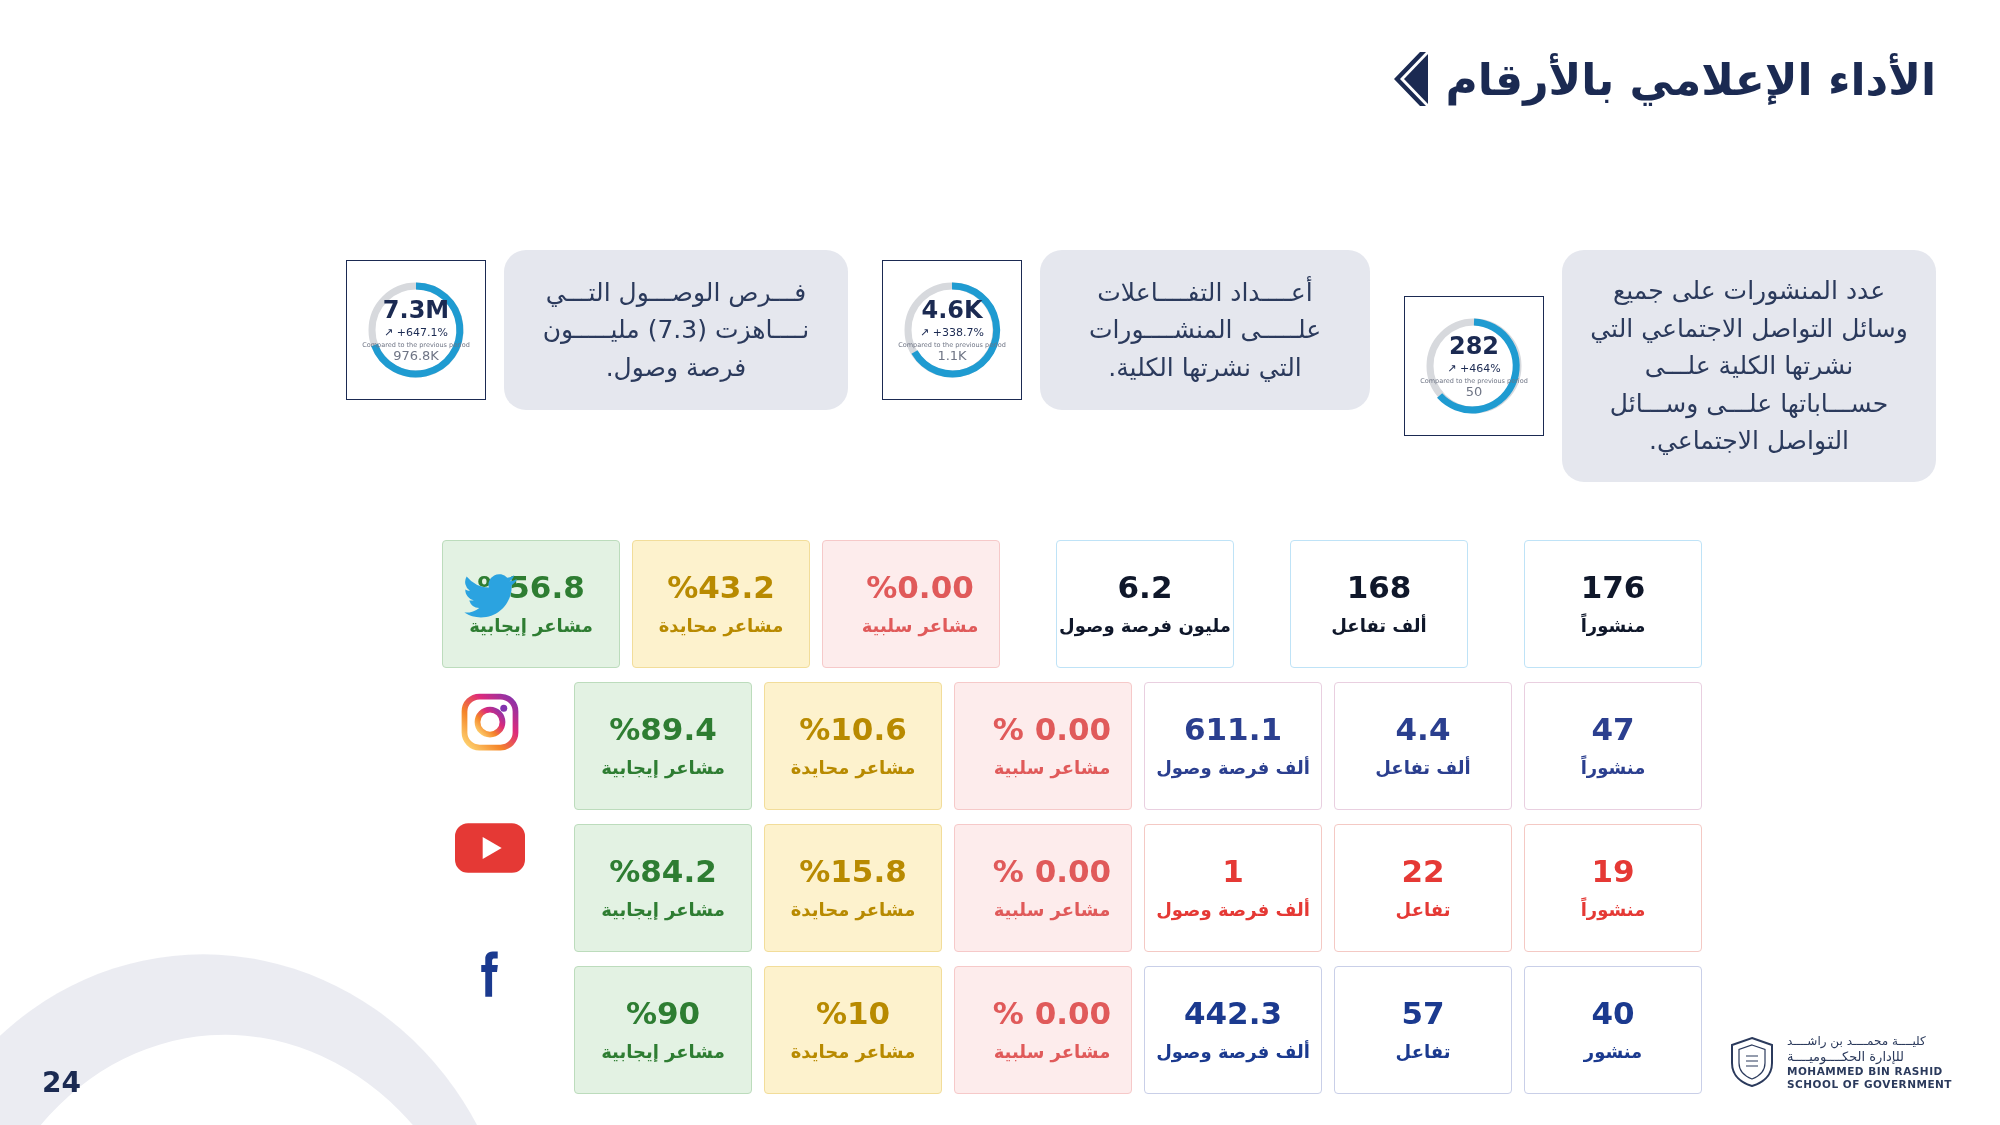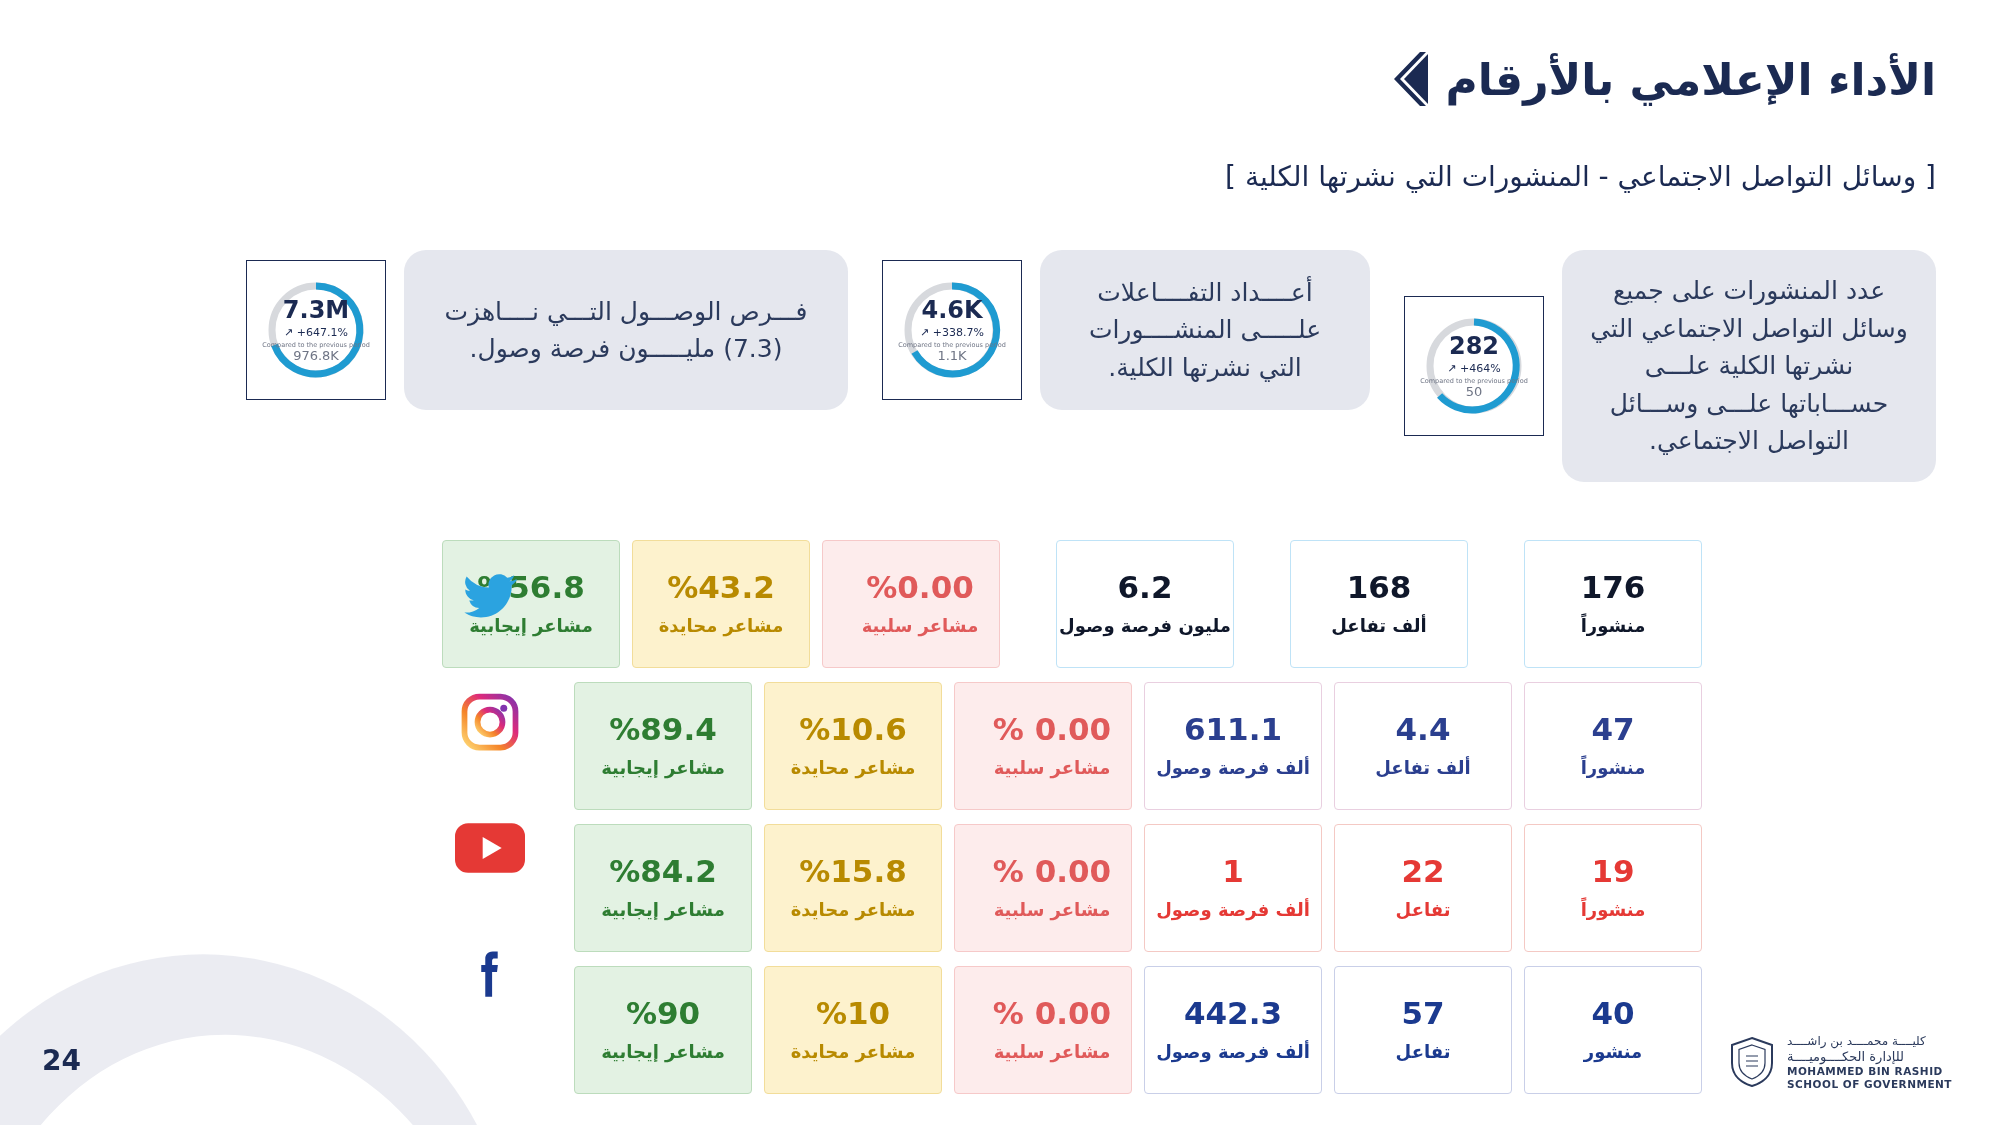--- a/index.html
+++ b/index.html
@@ -91,21 +91,21 @@
   .cell.fb{border-color:#c9cfe8;color:#1b3a8f;}
 
   
   .social-col{
     position:absolute;top:540px;left:430px;
     display:flex;flex-direction:column;gap:14px;
   }
   .social-slot{height:112px;width:120px;display:flex;align-items:center;justify-content:center;}
 
   
-  .page-num{position:absolute;left:42px;bottom:48px;font-size:28px;color:#1b2a52;font-weight:bold;}
+  .page-num{position:absolute;left:42px;bottom:26px;font-size:28px;color:#1b2a52;font-weight:bold;}
   .logo-wrap{position:absolute;right:48px;bottom:34px;display:flex;flex-direction:row;align-items:center;gap:12px;margin-top:24px;}
   .logo-text{display:flex;flex-direction:column;align-items:flex-end;line-height:1.25;color:#2b3a5c;}
   .logo-ar{font-size:12px;letter-spacing:1px;}
   .logo-ar2{font-size:13px;letter-spacing:1px;}
   .logo-en{font-size:10.5px;font-weight:bold;letter-spacing:.5px;direction:ltr;}
   .logo-mark{width:46px;height:52px;}
 </style>
 </head>
 <body>
 
@@ -117,21 +117,20 @@
   <div class="header">
     <div class="title">الأداء الإعلامي بالأرقام</div>
     <div class="chev">
       <svg width="46" height="62" viewBox="0 0 46 62" aria-hidden="true">
         <path d="M38 4 L12 31 L38 58 L32 58 L6 31 L32 4 Z" fill="#1b2a52"></path>
         <path d="M40 6 L16 31 L40 56 L40 6 Z" fill="#1b2a52"></path>
       </svg>
     </div>
   </div>
 
-  <div class="subtitle">[  وسائل التواصل الاجتماعي - المنشورات التي نشرتها الكلية ]</div>
 
   <div class="kpi-row">
 
     <div class="kpi-group">
       <div class="kpi-card" style="width:374px;">
         <p>عدد المنشورات على جميع وسائل التواصل الاجتماعي التي نشرتها الكلية علـــى حســـاباتها علـــى وســـائل التواصل الاجتماعي.</p>
       </div>
       <div class="gauge-box">
         <div class="gauge">
           <svg viewBox="0 0 112 112" aria-hidden="true">
@@ -170,21 +169,21 @@
             <div class="gauge-cmp">Compared to the previous period</div>
             <div class="gauge-prev">1.1K</div>
           </div>
         </div>
       </div>
     </div>
 
     <div class="kpi-spacer"></div>
 
     <div class="kpi-group">
-      <div class="kpi-card" style="width:444px;justify-content:center;">
+      <div class="kpi-card" style="width:344px;justify-content:center;">
         <p>فـــرص الوصـــول التـــي نــــاهزت (7.3) مليـــــون فرصة وصول.</p>
       </div>
       <div class="gauge-box">
         <div class="gauge">
           <svg viewBox="0 0 112 112" aria-hidden="true">
             <circle cx="56" cy="56" r="44" fill="none" stroke="#d7d9dd" stroke-width="7"></circle>
             <path d="M 56 12 A 44 44 0 1 1 14.5 71" fill="none" stroke="#1f9bd1" stroke-width="7"></path>
           </svg>
           <div class="gauge-inner">
             <div class="gauge-val">7.3M</div>

